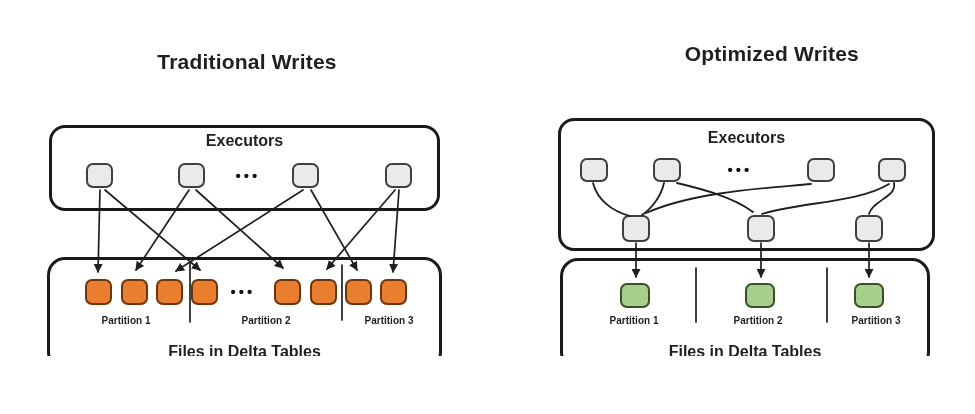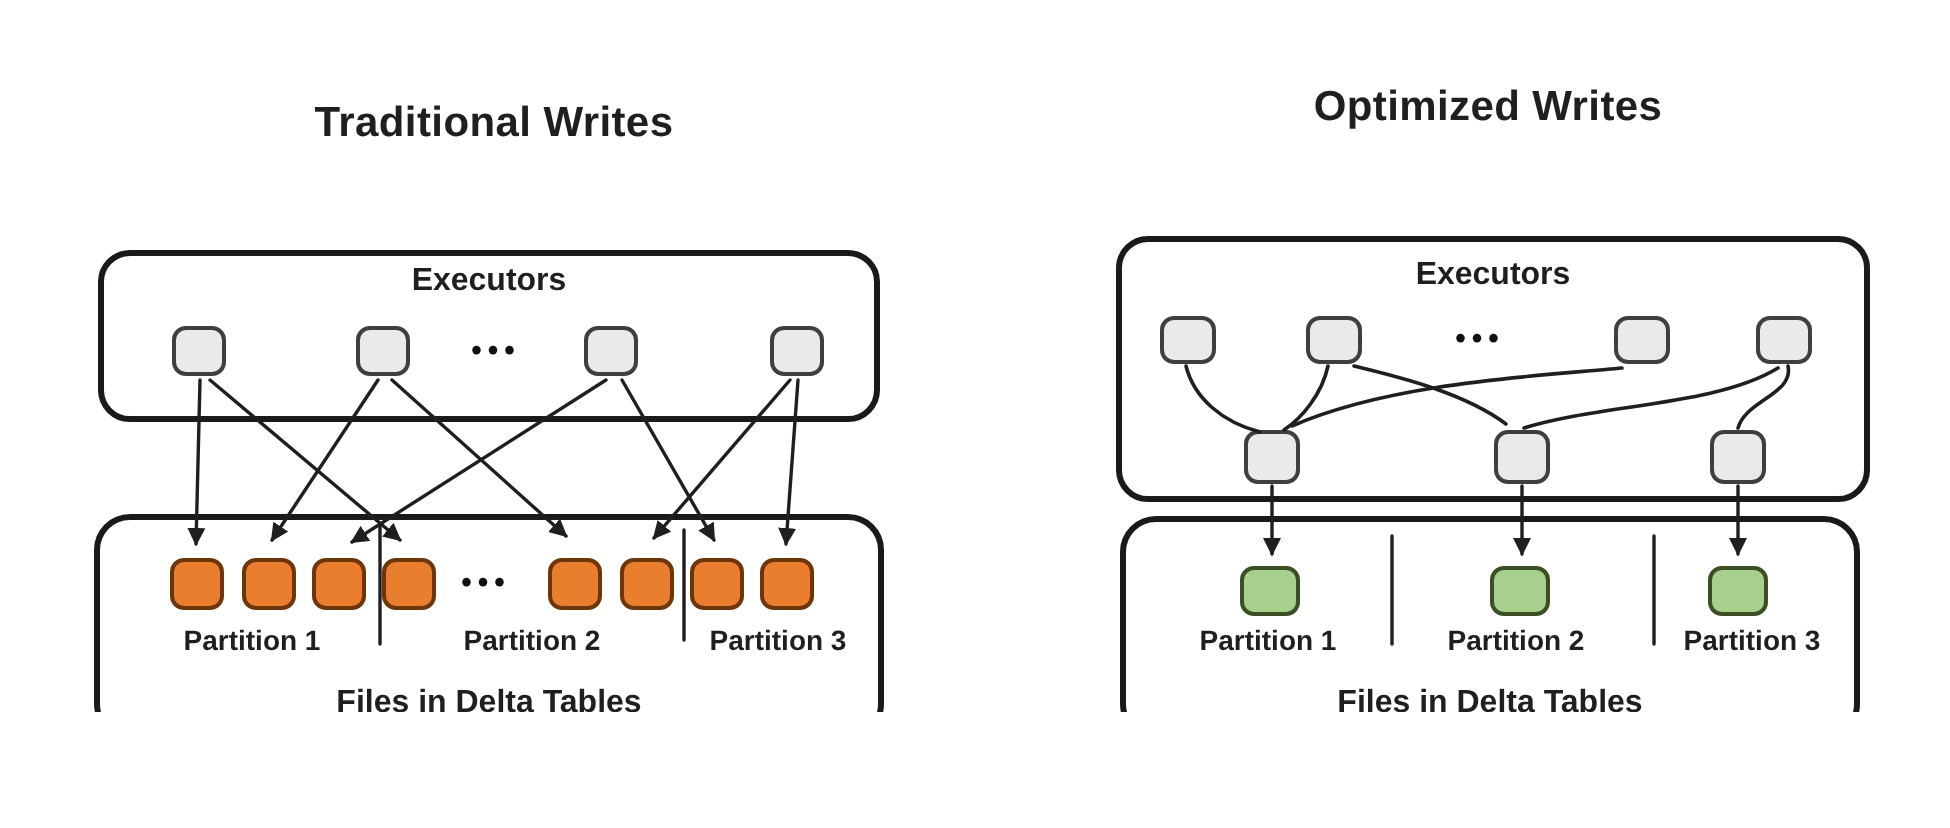--- a/index.html
+++ b/index.html
@@ -16,21 +16,21 @@
   }
   html,body{margin:0;padding:0;background:var(--background);}
   #canvas{
     position:relative;width:975px;height:356px;background:var(--background);
     font-family:"Liberation Sans","DejaVu Sans",sans-serif;color:var(--text-color);
     overflow:hidden;
   }
   .lbl{position:absolute;font-weight:bold;color:var(--text-color);text-align:center;white-space:nowrap;}
   .title{font-size:21px;line-height:26px;letter-spacing:.2px;}
   .sub{font-size:16px;line-height:19px;}
-  .part{font-size:14px;line-height:15px;}
+  .part{font-size:10px;line-height:15px;}
   .dots{position:absolute;font-weight:bold;text-align:center;font-size:15px;letter-spacing:3px;color:#111;}
   .container-box{position:absolute;box-sizing:border-box;border:3px solid var(--container-border);background:var(--background);}
   .exec-container{border-radius:16px;}
   .files-container{border-radius:18px;}
   .node{position:absolute;box-sizing:border-box;}
   .exec-box{width:27px;height:25px;background:var(--executor-box-fill);border:2px solid var(--executor-box-border);border-radius:7px;}
   .exec-box.r{width:28px;height:24px;}
   .shuffle-box{width:28px;height:27px;background:var(--executor-box-fill);border:2px solid var(--executor-box-border);border-radius:7px;}
   .file-orange{width:27px;height:26px;background:var(--file-orange-fill);border:2px solid var(--file-orange-border);border-radius:7px;}
   .file-green{width:30px;height:25px;background:var(--file-green-fill);border:2px solid var(--file-green-border);border-radius:7px;}
@@ -66,21 +66,21 @@
   <div class="node file-orange" style="left:310px;top:279px;"></div>
   <div class="node file-orange" style="left:345px;top:279px;"></div>
   <div class="node file-orange" style="left:380px;top:279px;"></div>
 
   <div class="lbl part" style="left:66px;top:313px;width:120px;">Partition 1</div>
   <div class="lbl part" style="left:206px;top:313px;width:120px;">Partition 2</div>
   <div class="lbl part" style="left:329px;top:313px;width:120px;">Partition 3</div>
 
   <div class="lbl sub" style="left:47px;top:342px;width:395px;">Files in Delta Tables</div>
 
-  <div class="lbl title" style="left:629px;top:41px;width:230px;">Optimized Writes</div>
+  <div class="lbl title" style="left:629px;top:41px;width:230px;text-align:right;">Optimized Writes</div>
 
   <div class="container-box exec-container" style="left:558px;top:118px;width:377px;height:133px;"></div>
   <div class="lbl sub" style="left:558px;top:128px;width:377px;">Executors</div>
 
   <div class="node exec-box r" style="left:580px;top:158px;"></div>
   <div class="node exec-box r" style="left:653px;top:158px;"></div>
   <div class="dots" style="left:710px;top:158px;width:60px;height:24px;line-height:24px;">•••</div>
   <div class="node exec-box r" style="left:807px;top:158px;"></div>
   <div class="node exec-box r" style="left:878px;top:158px;"></div>
 

